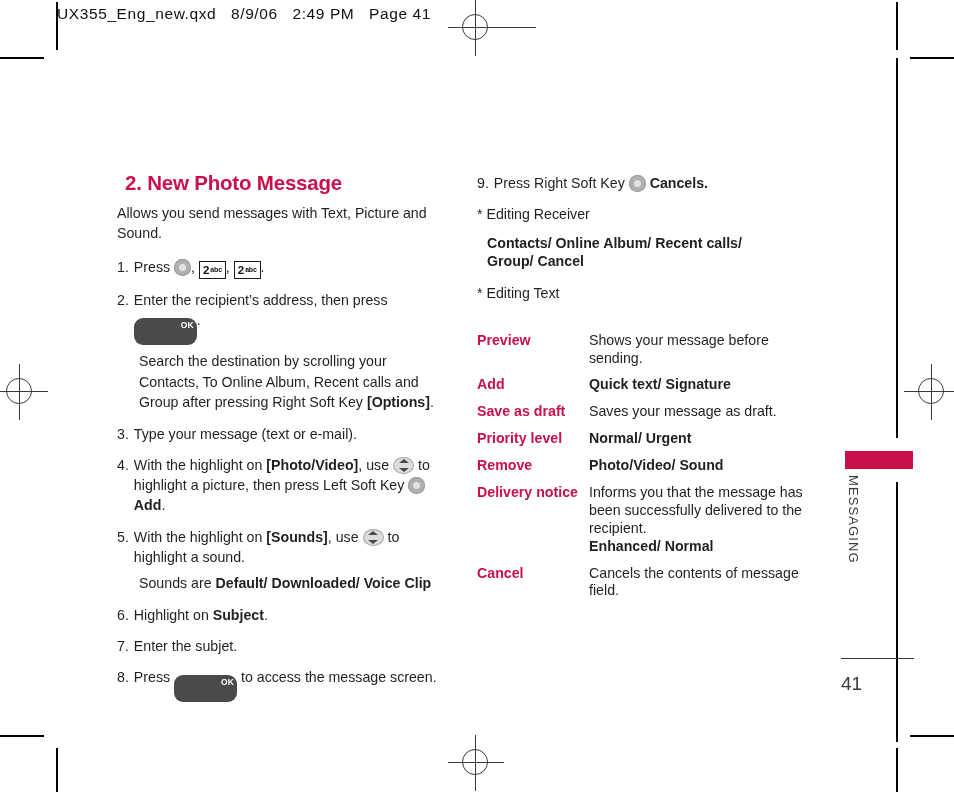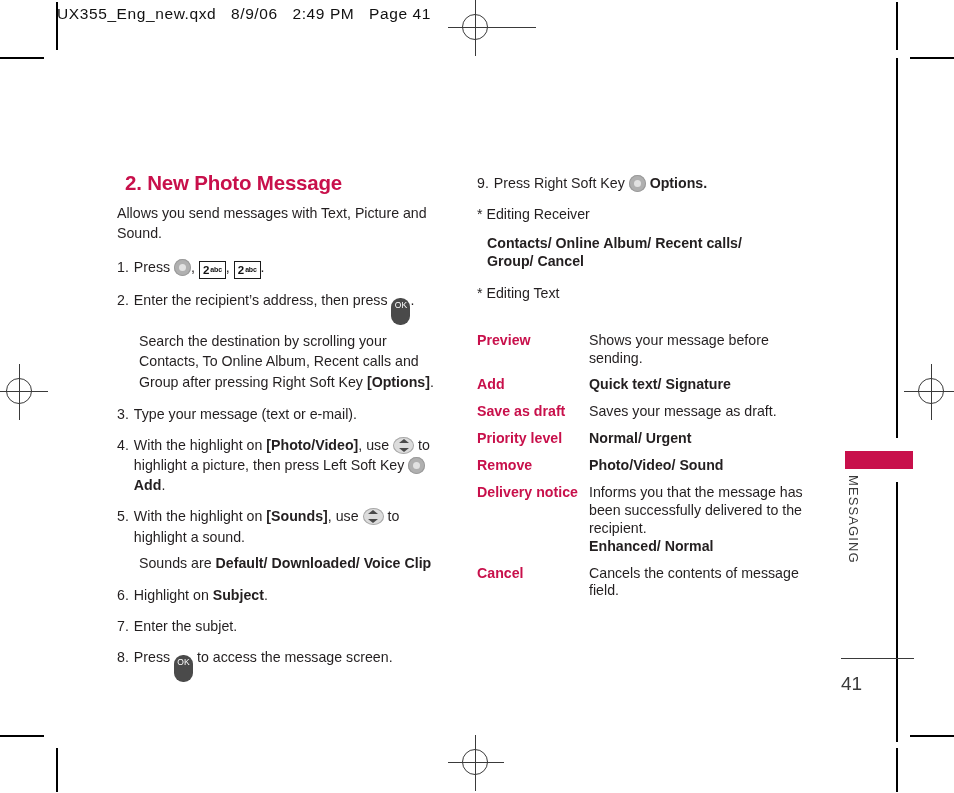--- a/index.html
+++ b/index.html
@@ -173,26 +173,27 @@
     border-radius: 50%;
     background: #e2e2e2;
   }
 
   .ico-ok {
     width: 19px; height: 27px;
     border-radius: 9px;
     background: #4a4a4a;
     color: #ffffff;
     font-size: 8.5px;
-    font-weight: normal;
+    font-weight: bold;
     text-align: center;
     line-height: 15px;
     letter-spacing: 0.2px;
     position: relative;
     vertical-align: -3px;
+    padding-left: 44px;
   }
 
   .ico-nav {
     width: 21px; height: 17px;
     border-radius: 50%;
     background: #dcdcdc;
     position: relative;
     box-shadow: inset 0 0 0 1px #a8a8a8;
     vertical-align: -4px;
   }
@@ -376,21 +377,21 @@
     </div>
 
   </div>
 
   <div class="col col-right">
 
     <div class="step">
       <span class="step-num">9.</span>
       <span class="step-body"><span>Press Right Soft Key</span>
         <span class="ico ico-soft"></span>
-        <span class="b">Options.</span>
+        <span class="b">Cancels.</span>
       </span>
     </div>
 
 
     <div class="note-line">* Editing Receiver</div>
     <div class="note-sub" style="max-width:300px;">Contacts/ Online Album/ Recent calls/ Group/ Cancel</div>
 
     <div class="note-line" style="margin-bottom:29px;">* Editing Text</div>
 
     <table class="opt-table">

